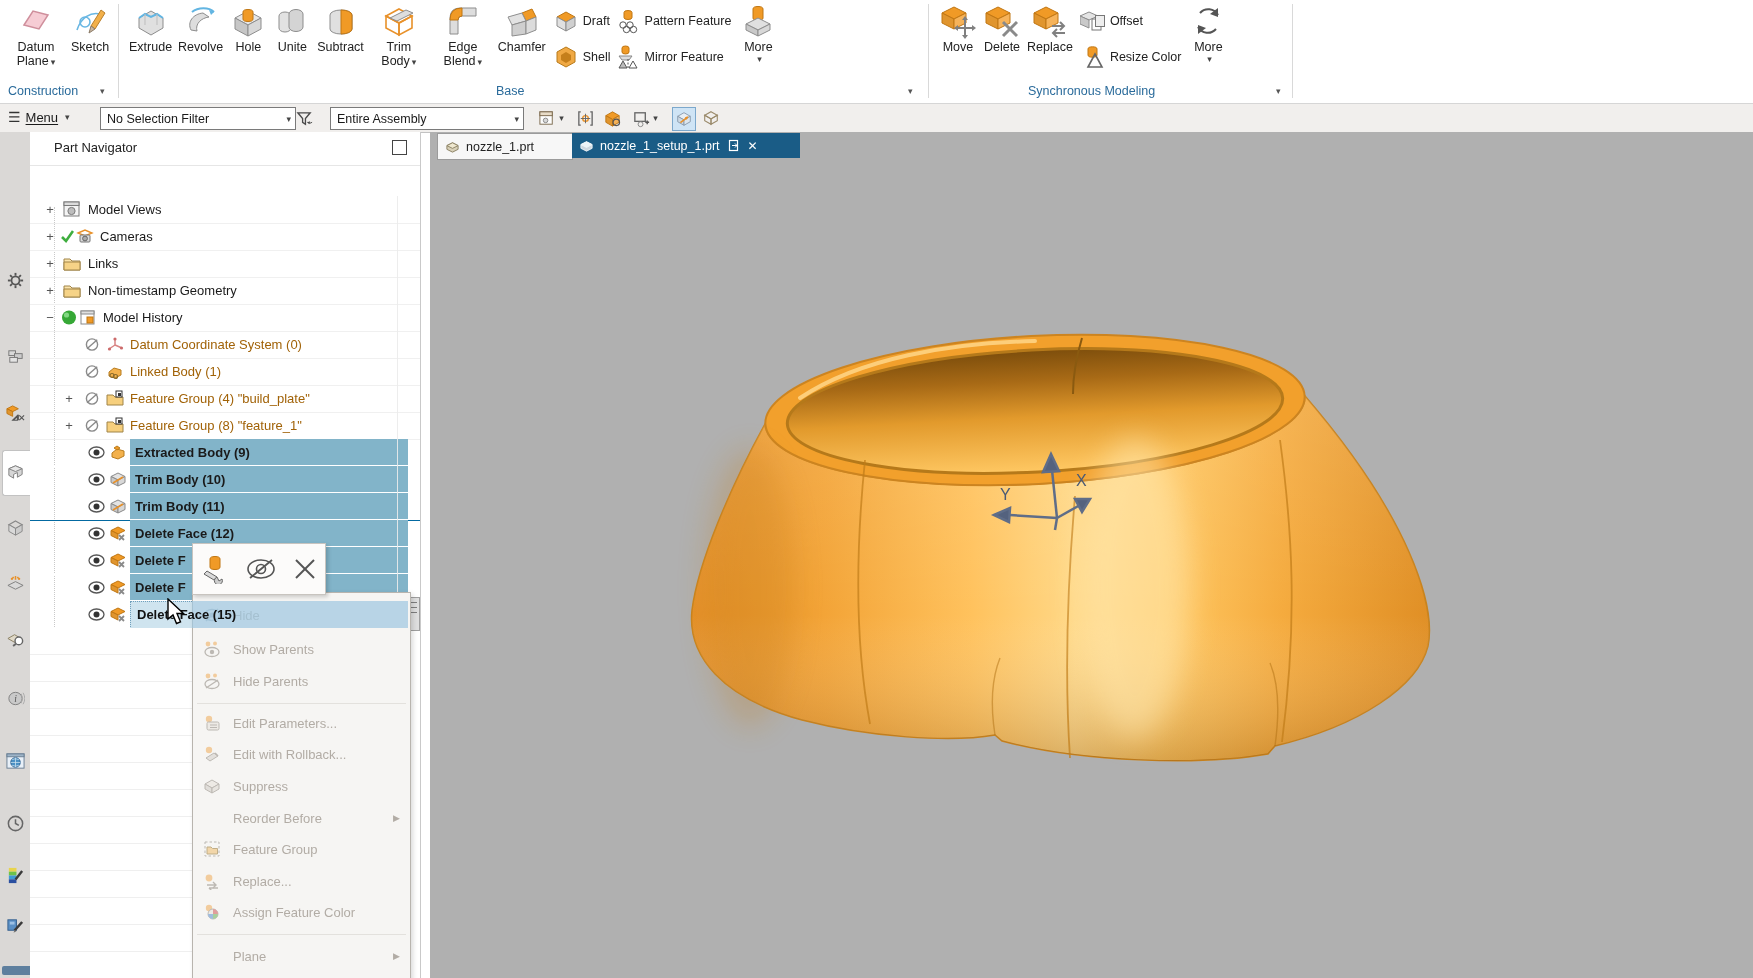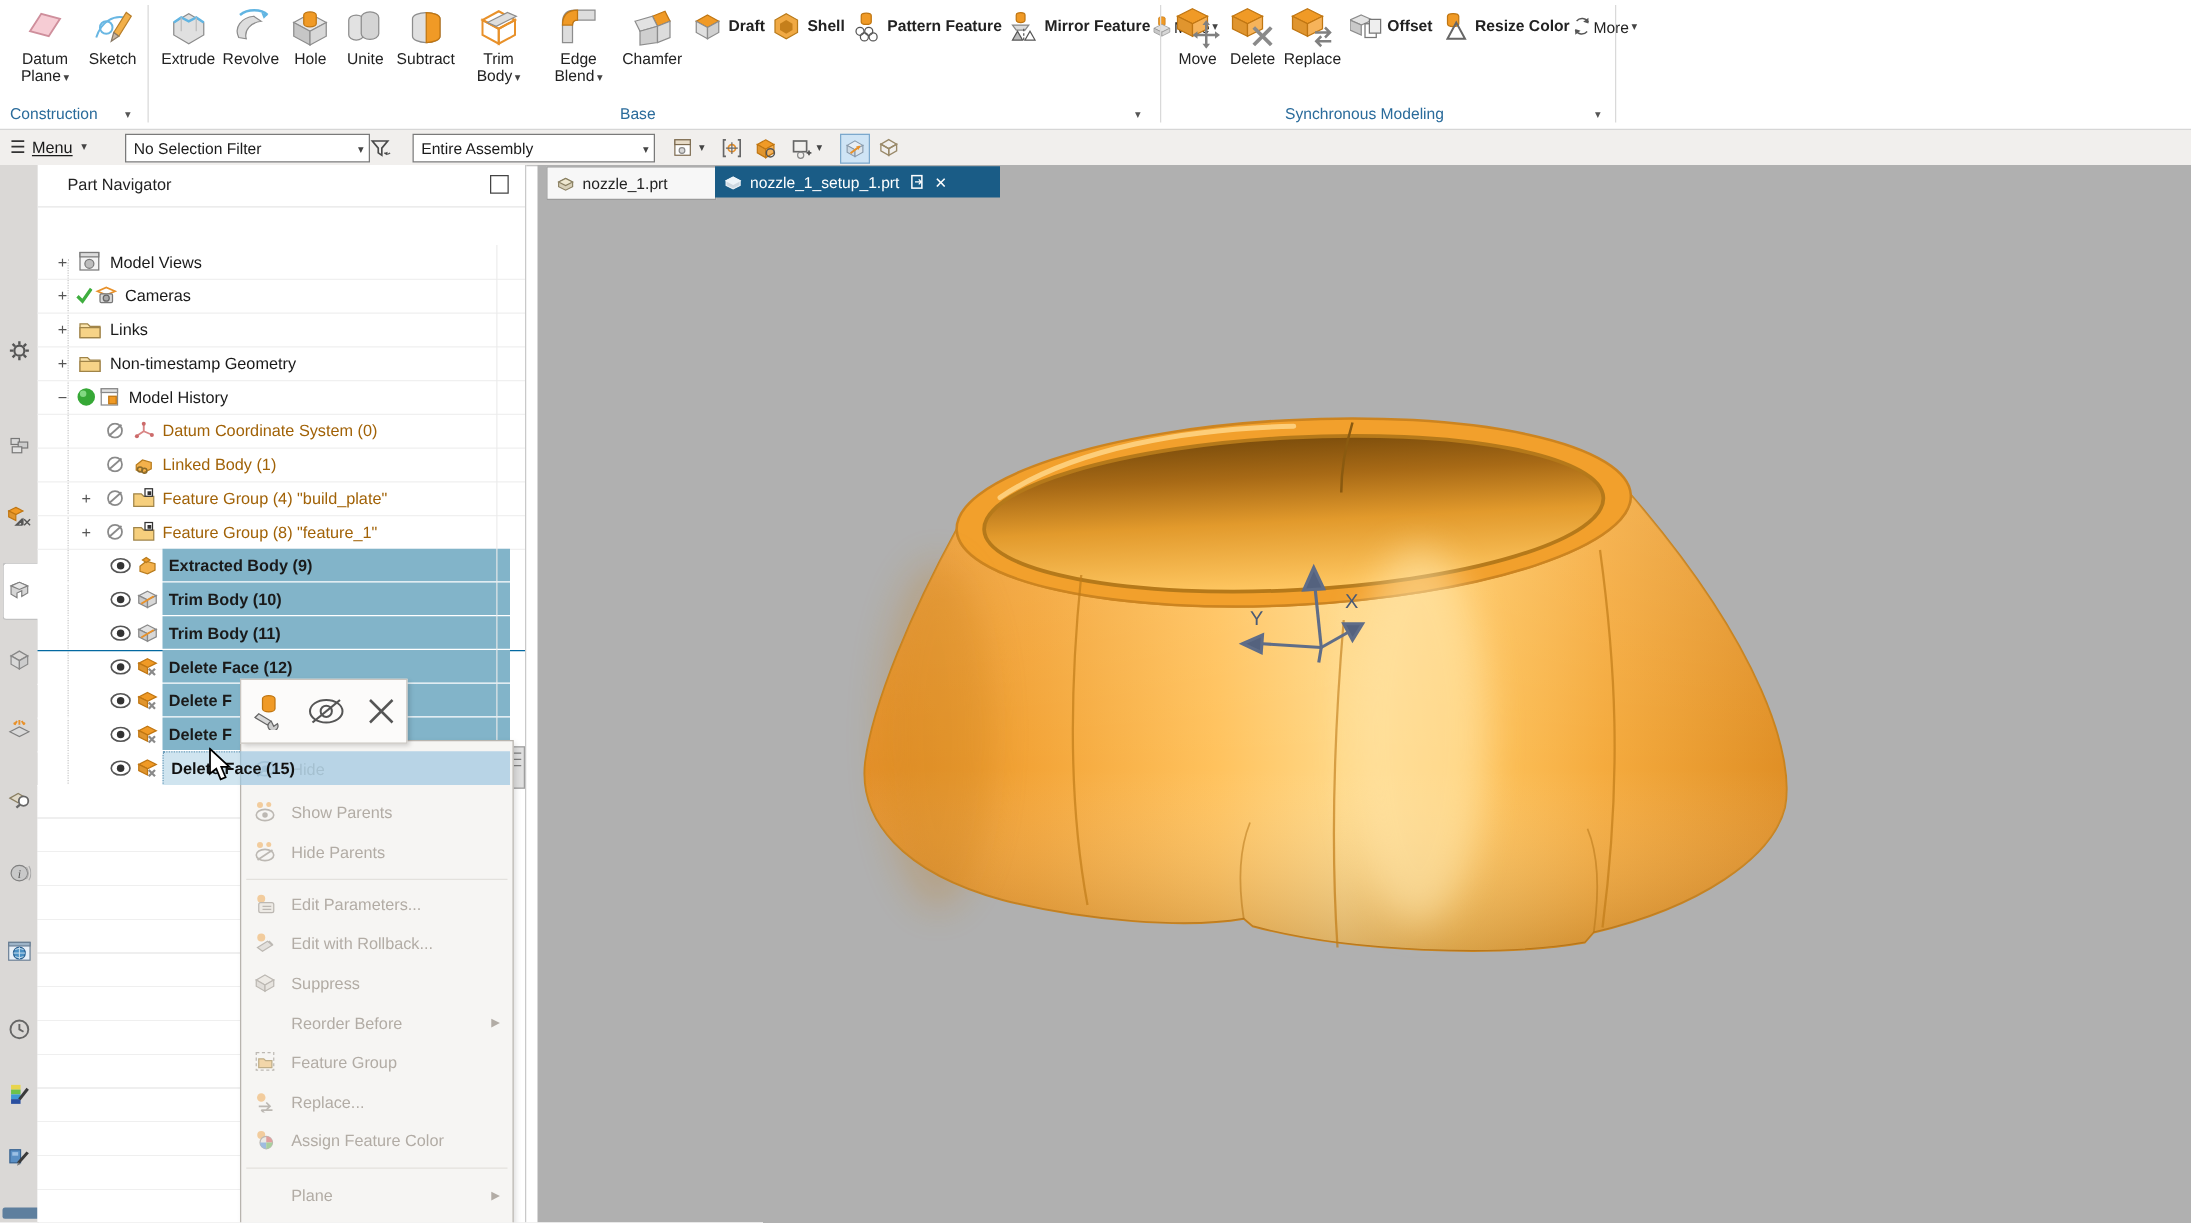--- a/index.html
+++ b/index.html
@@ -8,25 +8,25 @@
   .abs{position:absolute;}
   svg{display:block;}
 
   
   #ribbon{position:absolute;left:0;top:0;width:1753px;height:103px;background:#fff;border-bottom:1px solid #d6d6d6;}
   .rgroup{position:absolute;top:0;display:flex;align-items:flex-start;}
   .rbtn{display:flex;flex-direction:column;align-items:center;padding:3px 3px 0;}
   .rbtn svg{width:38px;height:36px;}
   .rlbl{font-size:12.5px;line-height:14px;text-align:center;margin-top:1px;max-width:58px;color:#222;}
   .dd{font-size:9px;color:#444;margin-left:2px;}
-  .scol{display:flex;padding-top:3px;font-weight:bold;}
+  .scol{display:flex;flex-direction:column;padding-top:3px;}
   .srow{display:flex;align-items:center;height:36px;}
   .srow svg{width:26px;height:26px;margin:0 4px 0 4px;}
   .slbl{font-size:12.5px;color:#222;white-space:nowrap;}
-  .morebtn{display:flex;align-items:center;padding-top:3px;width:54px;}
+  .morebtn{display:flex;flex-direction:column;align-items:center;padding-top:3px;width:54px;}
   .morebtn svg{width:36px;height:36px;}
   .glabel{position:absolute;top:84px;font-size:12.5px;color:#2a6b9b;}
   .vsep{position:absolute;top:4px;width:1px;height:94px;background:#d9d9d9;}
   .launcher{position:absolute;top:86px;font-size:9px;color:#555;}
 
   
   #toolbar{position:absolute;left:0;top:104px;width:1753px;height:28px;background:#f1efed;border-bottom:1px solid #c2c2c2;}
   .combo{position:absolute;top:3px;height:21px;background:#fff;border:1px solid #7a7a7a;display:flex;align-items:center;justify-content:space-between;padding:0 4px 0 6px;font-size:12.5px;}
   .tico{position:absolute;top:3px;width:22px;height:22px;display:flex;align-items:center;justify-content:center;}
 

